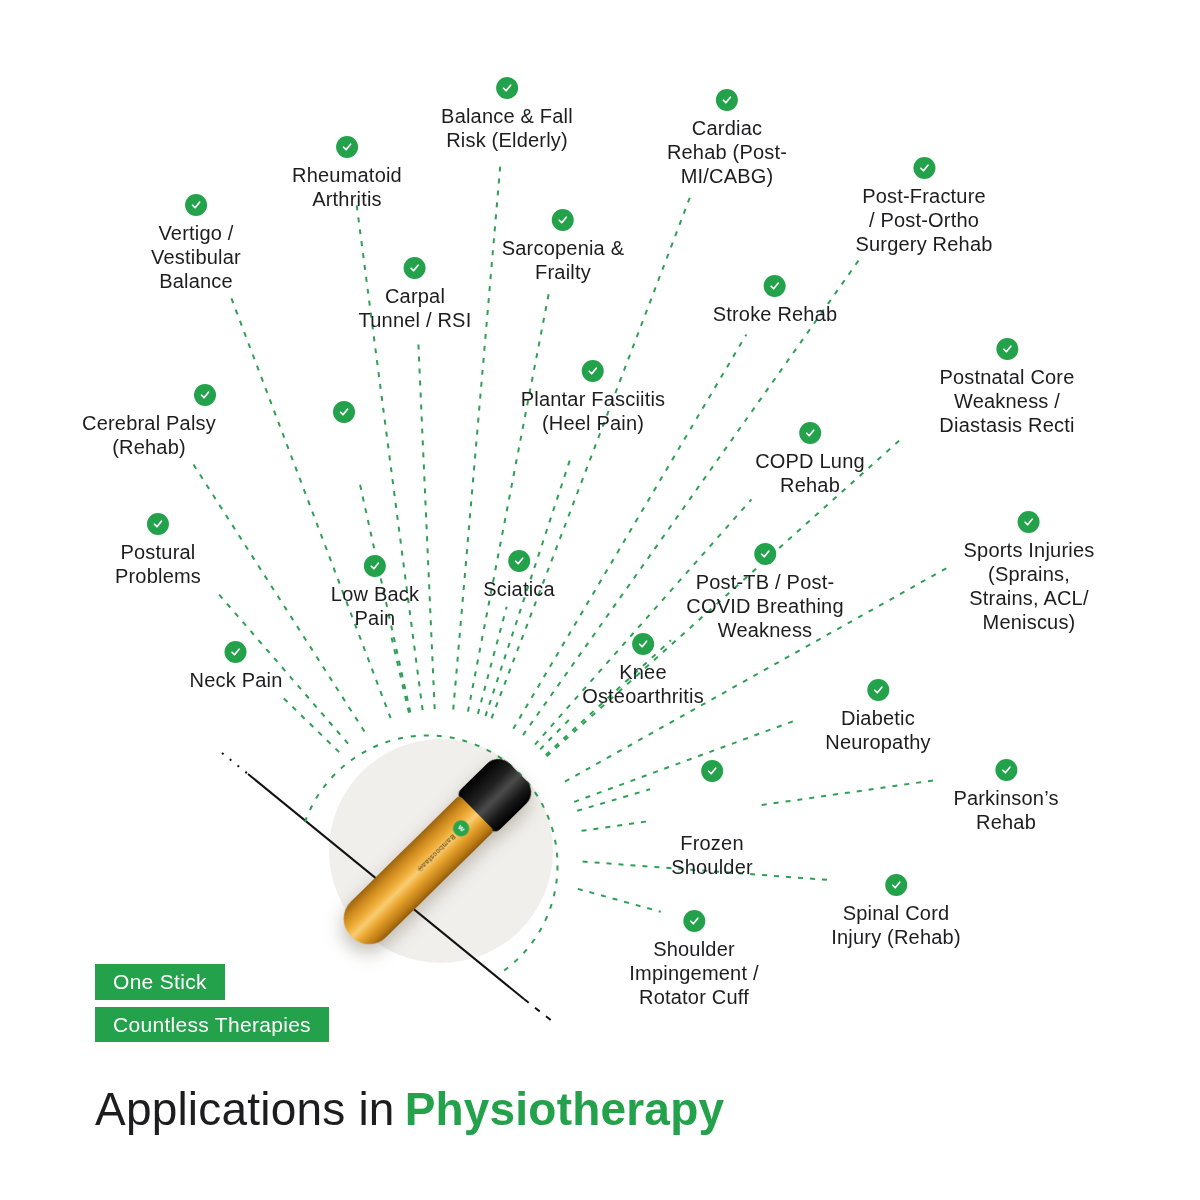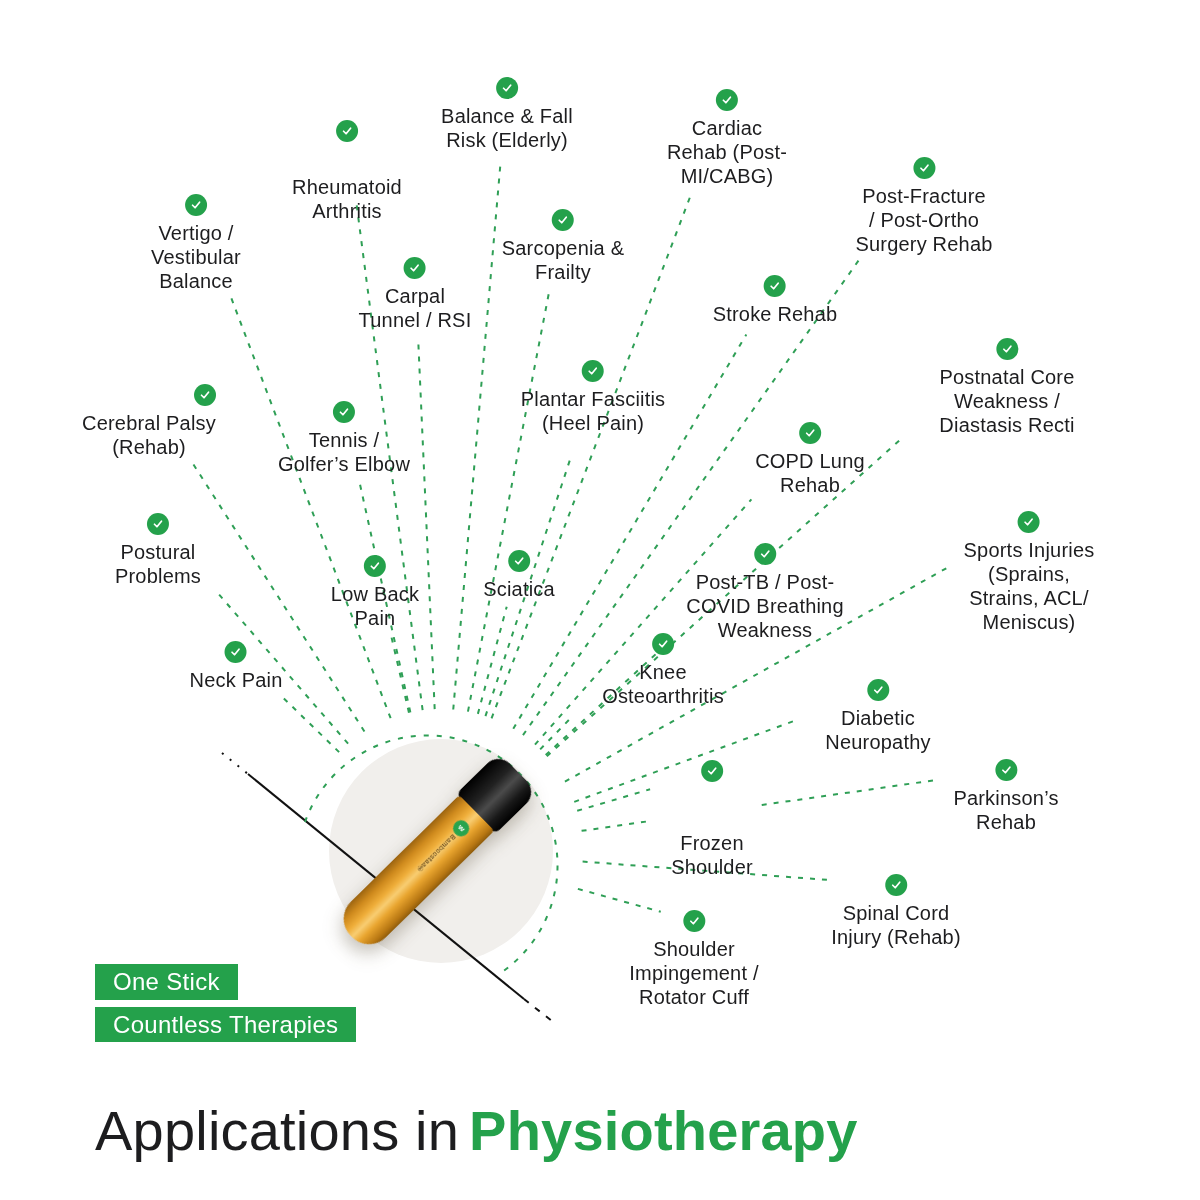--- a/index.html
+++ b/index.html
@@ -34,27 +34,27 @@
   
   .item{position:absolute;transform:translateX(-50%);display:flex;flex-direction:column;
     align-items:center;text-align:center;}
   .check{width:22px;height:22px;border-radius:50%;background:var(--green);
     display:flex;align-items:center;justify-content:center;margin-bottom:5px;flex:none;}
   .lbl{font-size:20px;line-height:24px;font-weight:500;color:var(--ink);
     white-space:pre-line;letter-spacing:0.2px;}
 
   
   .badge{position:absolute;display:flex;align-items:center;height:36px;padding:0 18px;
-    background:var(--green);color:#ffffff;font-size:24px;font-weight:500;letter-spacing:0.3px;}
+    background:var(--green);color:#ffffff;font-size:21px;font-weight:500;letter-spacing:0.3px;}
   .badge.b1{left:95px;top:964px;}
   .badge.b2{left:95px;top:1007px;height:35px;}
 
   
-  .title{position:absolute;left:95px;top:1082px;font-size:56px;letter-spacing:0.2px;
-    color:var(--ink);font-weight:400;white-space:nowrap;margin-top:16px;}
+  .title{position:absolute;left:95px;top:1082px;font-size:46px;letter-spacing:0.2px;
+    color:var(--ink);font-weight:400;white-space:nowrap;}
   .title .hl{color:var(--green);font-weight:700;margin-left:10px;}
 </style>
 </head>
 <body>
 
 <div class="stage">
 
   <div class="center-circle"></div>
 
   <svg class="lines" id="lines-svg" viewBox="0 0 1200 1200" xmlns="http://www.w3.org/2000/svg">
@@ -111,21 +111,21 @@
       <div class="item" style="left: 727px; top: 89px;">
         <span class="check">
           <svg width="12" height="12" viewBox="0 0 24 24">
             <path d="M5 12.5l5 5 9-11" fill="none" stroke="#fff" stroke-width="3.4" stroke-linecap="round" stroke-linejoin="round"></path>
           </svg>
         </span>
         <div class="lbl">Cardiac
 Rehab (Post-
 MI/CABG)</div>
       </div>
-      <div class="item" style="left: 347px; top: 120px; gap: 28px;">
+      <div class="item" style="left: 347px; top: 136px;">
         <span class="check">
           <svg width="12" height="12" viewBox="0 0 24 24">
             <path d="M5 12.5l5 5 9-11" fill="none" stroke="#fff" stroke-width="3.4" stroke-linecap="round" stroke-linejoin="round"></path>
           </svg>
         </span>
         <div class="lbl">Rheumatoid
 Arthritis</div>
       </div>
       <div class="item" style="left: 924px; top: 157px;">
         <span class="check">
@@ -191,22 +191,20 @@
         </span>
         <div class="lbl">Cerebral Palsy
 (Rehab)</div>
       </div>
       <div class="item" style="left: 344px; top: 401px;">
         <span class="check">
           <svg width="12" height="12" viewBox="0 0 24 24">
             <path d="M5 12.5l5 5 9-11" fill="none" stroke="#fff" stroke-width="3.4" stroke-linecap="round" stroke-linejoin="round"></path>
           </svg>
         </span>
-        <div class="lbl">Tennis /
-Golfer’s Elbow</div>
       </div>
       <div class="item" style="left: 593px; top: 360px;">
         <span class="check">
           <svg width="12" height="12" viewBox="0 0 24 24">
             <path d="M5 12.5l5 5 9-11" fill="none" stroke="#fff" stroke-width="3.4" stroke-linecap="round" stroke-linejoin="round"></path>
           </svg>
         </span>
         <div class="lbl">Plantar Fasciitis
 (Heel Pain)</div>
       </div>
@@ -267,21 +265,21 @@
 Meniscus)</div>
       </div>
       <div class="item" style="left: 236px; top: 641px;">
         <span class="check">
           <svg width="12" height="12" viewBox="0 0 24 24">
             <path d="M5 12.5l5 5 9-11" fill="none" stroke="#fff" stroke-width="3.4" stroke-linecap="round" stroke-linejoin="round"></path>
           </svg>
         </span>
         <div class="lbl">Neck Pain</div>
       </div>
-      <div class="item" style="left: 643px; top: 633px; margin-left: 20px;">
+      <div class="item" style="left: 643px; top: 633px;">
         <span class="check">
           <svg width="12" height="12" viewBox="0 0 24 24">
             <path d="M5 12.5l5 5 9-11" fill="none" stroke="#fff" stroke-width="3.4" stroke-linecap="round" stroke-linejoin="round"></path>
           </svg>
         </span>
         <div class="lbl">Knee
 Osteoarthritis</div>
       </div>
       <div class="item" style="left: 878px; top: 679px;">
         <span class="check">

